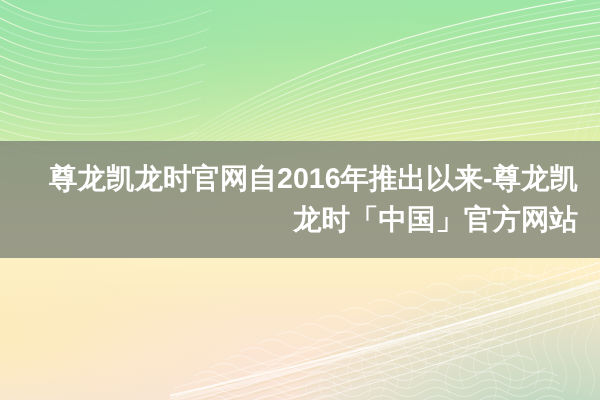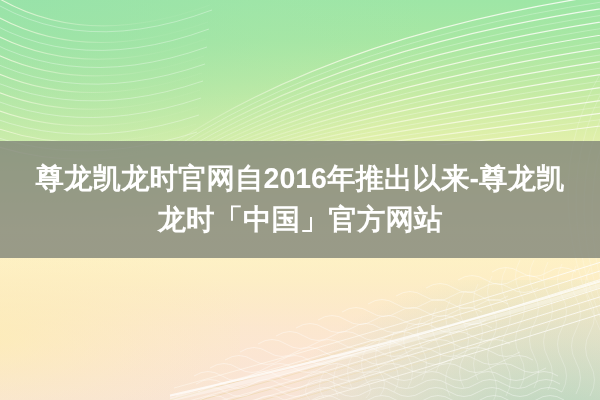--- a/index.html
+++ b/index.html
@@ -104,29 +104,30 @@
     align-items: center;
     justify-content: center;
   }
   .banner-inner {
     width: 100%;
     padding: 0 22px;
     box-sizing: border-box;
     text-align: center;
   }
   .headline {
-    margin: 12px;
+    margin: 0;
     color: #ffffff;
     font-size: 28.5px;
     font-weight: 700;
     line-height: 1.42;
     letter-spacing: 0px;
     white-space: normal;
     word-break: break-all;
     text-rendering: geometricPrecision;
+    text-align: right;
   }
 </style>
 </head>
 <body>
 
 <div id="stage">
 
   <div class="bg-base"></div>
   <div class="bg-tl-tint"></div>
   <div class="bg-warm"></div>

